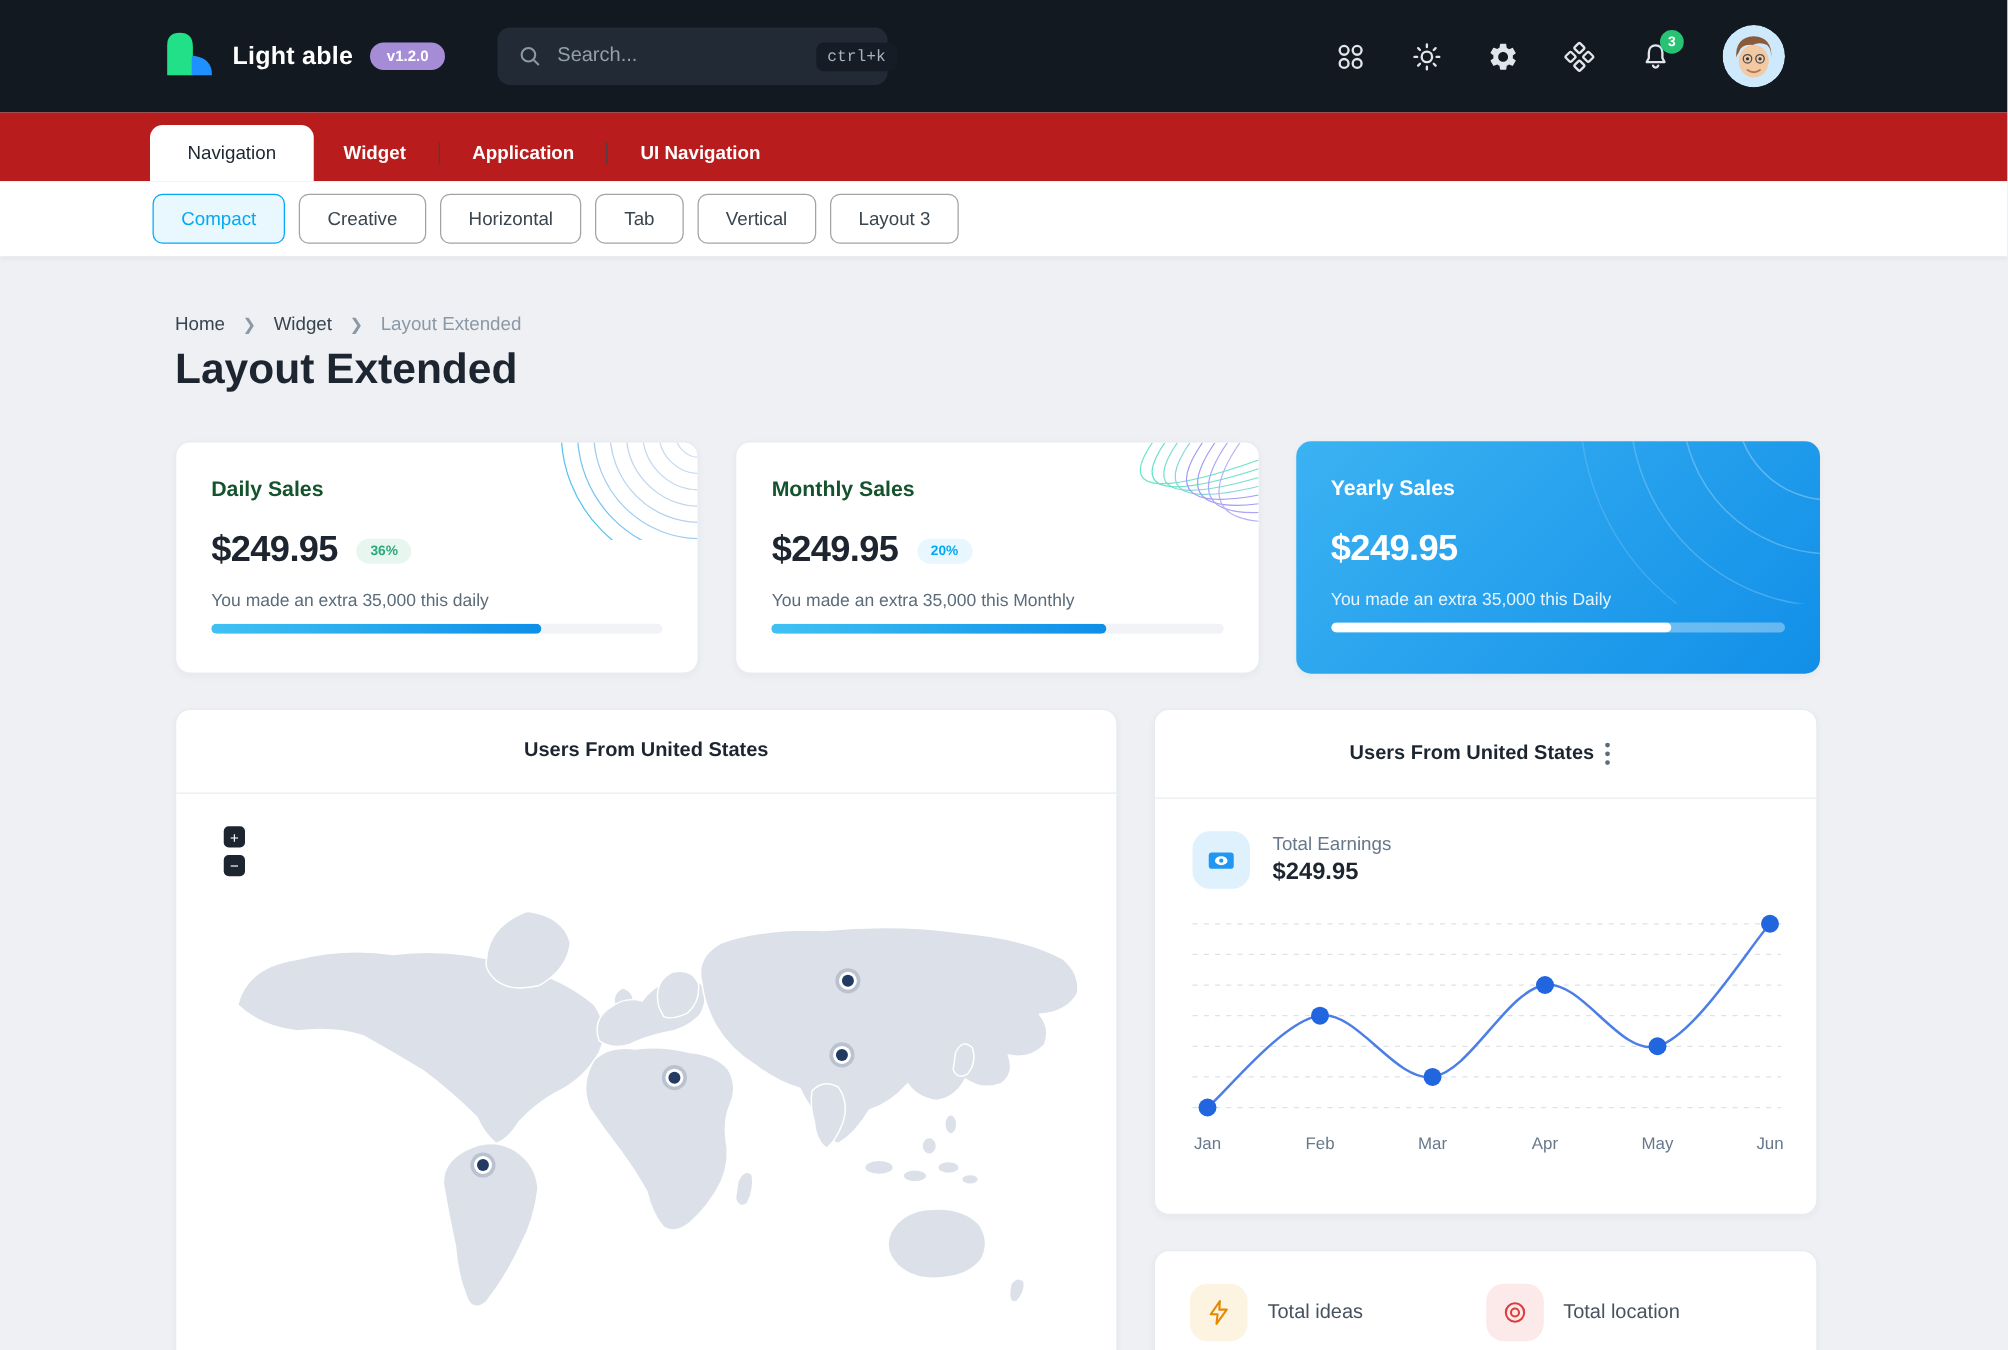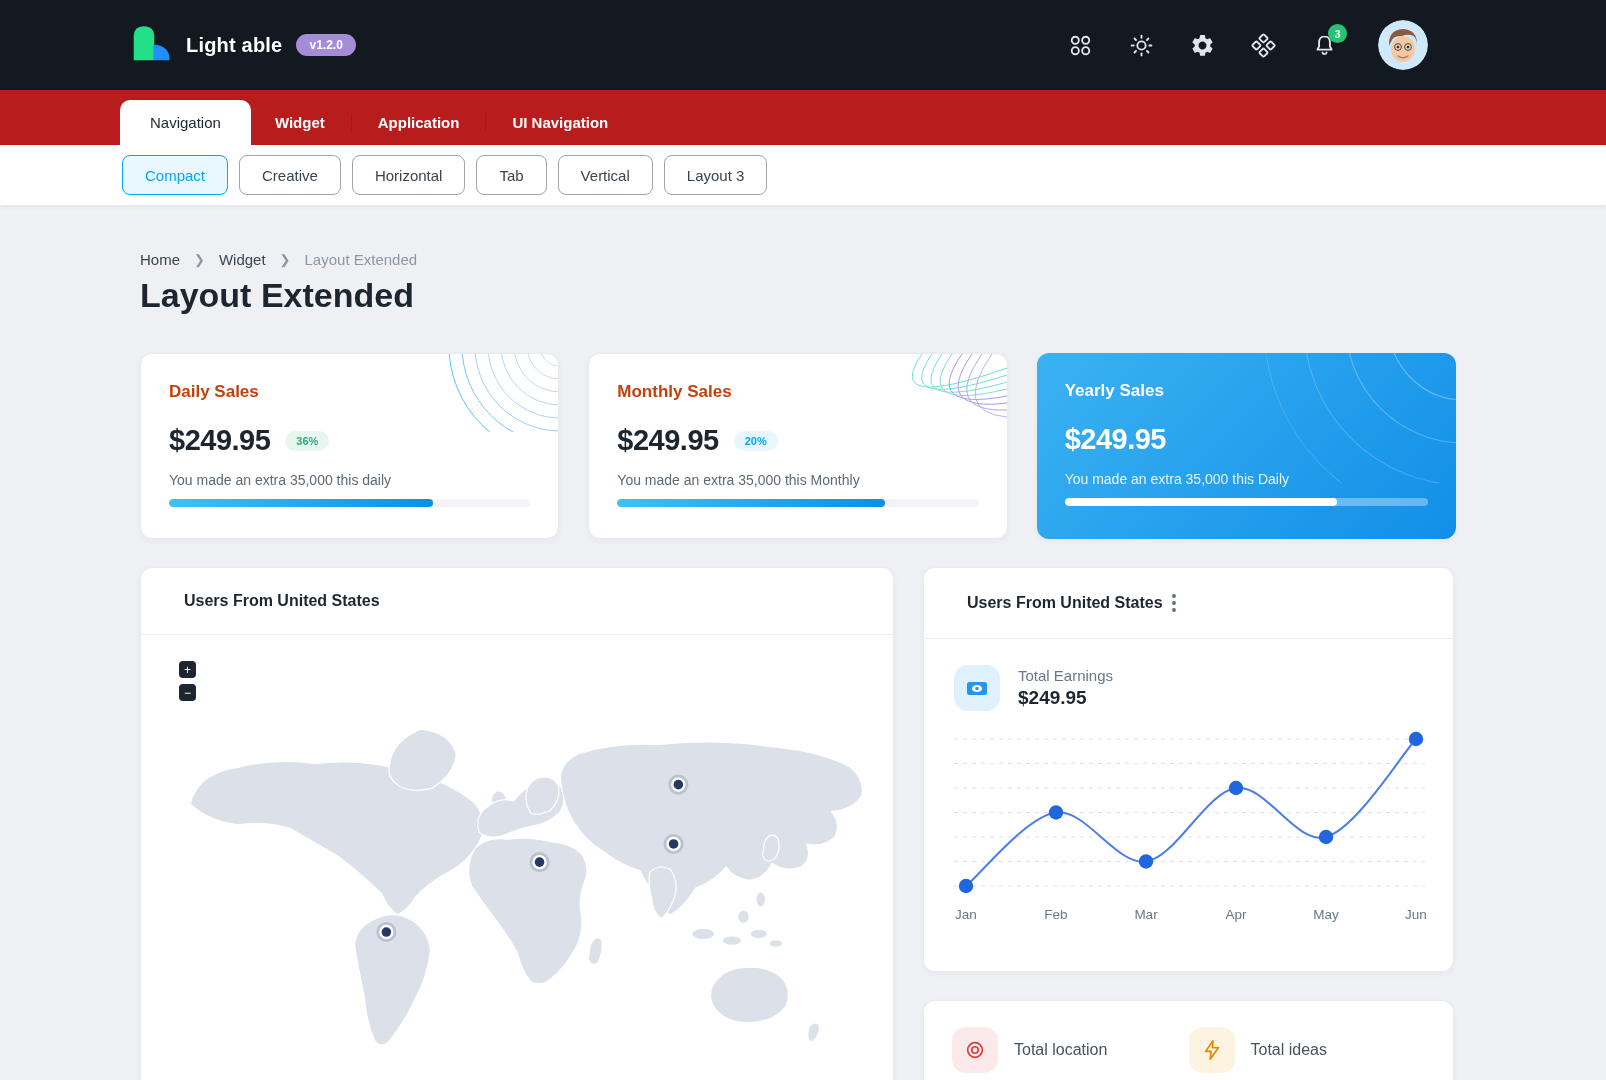--- a/index.html
+++ b/index.html
@@ -36,38 +36,38 @@
   .content { padding:0 150px 0 140px; }
   .breadcrumb { margin-top:46px; display:flex; align-items:center; gap:14px; font-size:15px; }
   .crumb { color:#39454f; cursor:pointer; }
   .crumb.current { color:#8b98a5; cursor:default; }
   .crumb-sep { color:#8b98a5; font-size:13px; }
   h1.page-title { margin-top:8px; font-size:34px; font-weight:700; color:#1d2630; }
 
   .cards-row { margin-top:38px; display:grid; grid-template-columns:repeat(3,1fr); gap:29px; }
   .stat-card { position:relative; background:#fff; border:1px solid #e7ebef; border-radius:12px; padding:28px; height:186px; overflow:hidden; box-shadow:0 2px 6px rgba(30,40,60,.04); }
   .stat-card .deco { position:absolute; top:0; right:0; pointer-events:none; }
-  .stat-title { font-size:17px; font-weight:700; color:#c2410c; }
+  .stat-title { font-size:17px; font-weight:700; color:#14532d; }
   .amount-row { margin-top:22px; display:flex; align-items:center; }
   .amount { font-size:29px; font-weight:600; color:#1d2630; letter-spacing:-.5px; }
   .pct-badge { margin-left:15px; font-size:11px; font-weight:700; padding:4px 11px; border-radius:12px; }
   .pct-badge.green { color:#2ca87f; background:#e8f6f0; }
   .pct-badge.blue  { color:#04a9f5; background:#e8f6fe; }
   .stat-sub { margin-top:15px; font-size:14px; color:#5b6b79; }
   .progress { margin-top:11px; height:8px; border-radius:4px; background:#f1f3f6; overflow:hidden; }
   .progress-fill { height:100%; border-radius:4px; background:linear-gradient(90deg,#3fc2f2,#0d8fe8); }
   .stat-card.primary { background:linear-gradient(135deg,#3bb2f2 0%,#118fe8 100%); border:none; }
   .stat-card.primary .stat-title, .stat-card.primary .amount { color:#fff; }
   .stat-card.primary .stat-sub { color:rgba(255,255,255,.88); }
   .stat-card.primary .progress { background:rgba(255,255,255,.35); }
   .stat-card.primary .progress-fill { background:#fff; }
 
   .lower-grid { margin-top:28px; display:grid; grid-template-columns:754px 531px; gap:29px; align-items:start; }
   .panel { background:#fff; border:1px solid #e7ebef; border-radius:12px; box-shadow:0 2px 6px rgba(30,40,60,.04); }
-  .panel-header { padding:24px 43px; display:flex; align-items:center; justify-content:flex-start; border-bottom:1px solid #e9edf1; }
+  .panel-header { padding:24px 43px; display:flex; align-items:center; justify-content:center; border-bottom:1px solid #e9edf1; }
   .panel-title { font-size:16px; font-weight:700; color:#1d2630; }
   .kebab { width:22px; height:22px; display:grid; place-items:center; cursor:pointer; color:#5b6b79; }
   .kebab svg { display:block; }
 
   .map-card { height:612px; overflow:hidden; }
   .map-body { position:relative; padding:14px 30px 0 30px; }
   .map-zoom { position:absolute; left:38px; top:26px; display:flex; flex-direction:column; gap:6px; z-index:3; }
   .zoom-btn { width:17px; height:17px; background:#1d2630; color:#fff; border:none; border-radius:4px; font-size:12px; line-height:1; display:grid; place-items:center; cursor:pointer; font-family:inherit; }
   .map-svg { width:694px; height:406px; display:block; margin-top:2px; }
 
@@ -95,20 +95,30 @@
     <span>
       <svg width="44" height="44" viewBox="0 0 46 46">
         <path d="M6,41 V16 Q6,5.5 16.5,5.5 Q27.5,5.5 27.5,17 V41 Z" fill="#21e087"></path>
         <path d="M26.5,41 L26.5,26.5 Q27,24.5 29.5,24.8 Q43.5,27 43.5,41 Z" fill="#1e90ff"></path>
       </svg>
     </span>
     <span class="brand">Light able</span>
     <span class="version-badge">v1.2.0</span>
   </div>
 
+  <div class="search-box">
+    <span style="margin-right:12px;display:grid;place-items:center;">
+      <svg width="20" height="20" viewBox="0 0 24 24" fill="none" stroke="#8b98a5" stroke-width="2">
+          <circle cx="10.5" cy="10.5" r="6.5"></circle>
+          <line x1="15.5" y1="15.5" x2="20.5" y2="20.5"></line>
+        </svg>
+    </span>
+    <input type="text" placeholder="Search..." style="">
+    <span class="kbd">ctrl+k</span>
+  </div>
 
   <div class="hdr-right">
     <div class="hdr-icon">
       <svg width="25" height="25" viewBox="0 0 24 24" fill="none" stroke="#dfe5ea" stroke-width="1.8">
           <circle cx="7" cy="7" r="3.4"></circle>
           <circle cx="17" cy="7" r="3.4"></circle>
           <circle cx="7" cy="17" r="3.4"></circle>
           <circle cx="17" cy="17" r="3.4"></circle>
         </svg>
     </div>
@@ -387,34 +397,34 @@
                 <text x="372" y="192" text-anchor="middle" font-size="13.5" fill="#67788a">May</text>
                 <text x="462" y="192" text-anchor="middle" font-size="13.5" fill="#67788a">Jun</text>
               </svg>
           </div>
         </div>
       </div>
 
       <div class="panel totals-card">
         <div class="totals-grid">
           <div class="total-item">
+            <span class="icon-tile yellow">
+              <svg width="22" height="22" viewBox="0 0 24 24" fill="none" stroke="#e58a00" stroke-width="1.8" stroke-linejoin="round">
+                  <path d="M13,2 L5,13.5 L11,13.5 L10,22 L19,9.5 L12.5,9.5 Z"></path>
+                </svg>
+            </span>
+            <span class="lbl">Total ideas</span>
+          </div>
+          <div class="total-item">
             <span class="icon-tile red">
               <svg width="22" height="22" viewBox="0 0 24 24" fill="none" stroke="#dc3c3c" stroke-width="1.8">
                   <circle cx="12" cy="12" r="8"></circle>
                   <circle cx="12" cy="12" r="3.5"></circle>
                 </svg>
             </span>
             <span class="lbl">Total location</span>
           </div>
-          <div class="total-item">
-            <span class="icon-tile yellow">
-              <svg width="22" height="22" viewBox="0 0 24 24" fill="none" stroke="#e58a00" stroke-width="1.8" stroke-linejoin="round">
-                  <path d="M13,2 L5,13.5 L11,13.5 L10,22 L19,9.5 L12.5,9.5 Z"></path>
-                </svg>
-            </span>
-            <span class="lbl">Total ideas</span>
-          </div>
         </div>
       </div>
     </div>
 
   </div>
 </div>
 
 </body></html>

